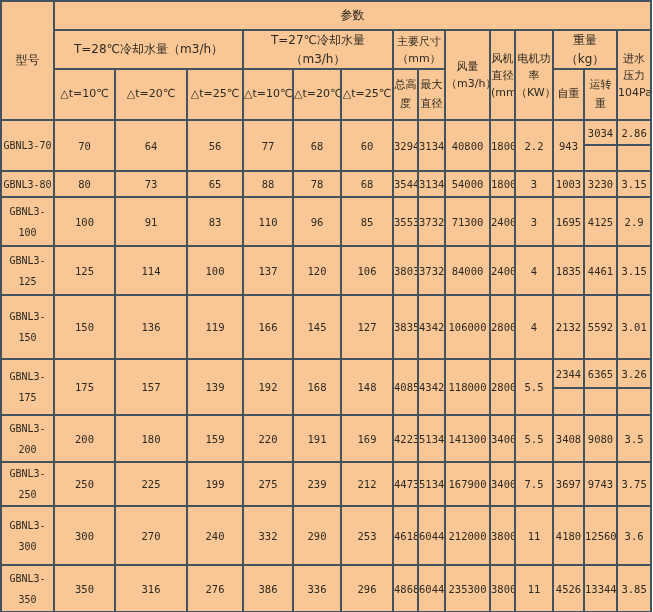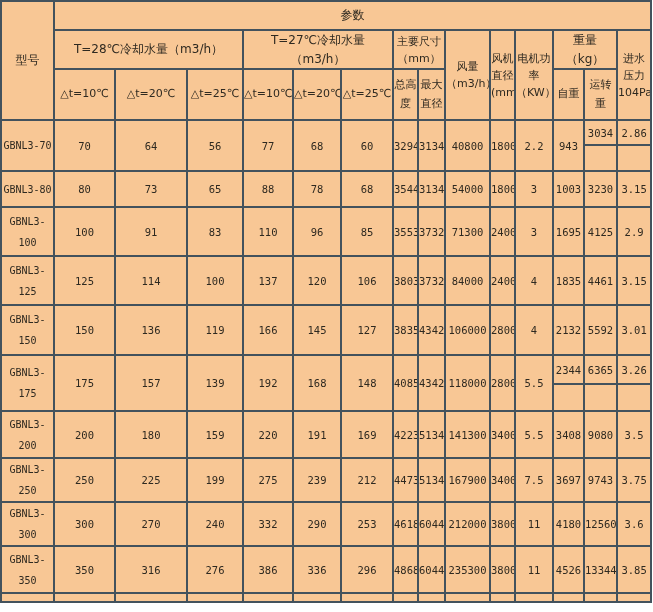--- a/index.html
+++ b/index.html
@@ -115,21 +115,21 @@
           <td class="val" rowspan="2">1800</td>
           <td class="val" rowspan="2">2.2</td>
           <td class="val" rowspan="2">943</td>
           <td class="val">3034</td>
           <td class="val">2.86</td>
         </tr>
         <tr style="height: 26px;">
           <td class="blank"></td>
           <td class="blank"></td>
         </tr>
-        <tr style="height: 36px;">
+        <tr style="height: 26px;">
           <td class="model">GBNL3-80</td>
           <td class="val">80</td>
           <td class="val">73</td>
           <td class="val">65</td>
           <td class="val">88</td>
           <td class="val">78</td>
           <td class="val">68</td>
           <td class="val">3544</td>
           <td class="val">3134</td>
           <td class="val">54000</td>
@@ -166,21 +166,21 @@
           <td class="val">106</td>
           <td class="val">3803</td>
           <td class="val">3732</td>
           <td class="val">84000</td>
           <td class="val">2400</td>
           <td class="val">4</td>
           <td class="val">1835</td>
           <td class="val">4461</td>
           <td class="val">3.15</td>
         </tr>
-        <tr style="height: 50px;">
+        <tr style="height: 64px;">
           <td class="model">GBNL3-150</td>
           <td class="val">150</td>
           <td class="val">136</td>
           <td class="val">119</td>
           <td class="val">166</td>
           <td class="val">145</td>
           <td class="val">127</td>
           <td class="val">3835</td>
           <td class="val">4342</td>
           <td class="val">106000</td>
@@ -239,21 +239,21 @@
           <td class="val">212</td>
           <td class="val">4473</td>
           <td class="val">5134</td>
           <td class="val">167900</td>
           <td class="val">3400</td>
           <td class="val">7.5</td>
           <td class="val">3697</td>
           <td class="val">9743</td>
           <td class="val">3.75</td>
         </tr>
-        <tr style="height: 44px; margin-left: 8px;">
+        <tr style="height: 59px; margin-left: 8px;">
           <td class="model">GBNL3-300</td>
           <td class="val">300</td>
           <td class="val">270</td>
           <td class="val">240</td>
           <td class="val">332</td>
           <td class="val">290</td>
           <td class="val">253</td>
           <td class="val">4618</td>
           <td class="val">6044</td>
           <td class="val">212000</td>

